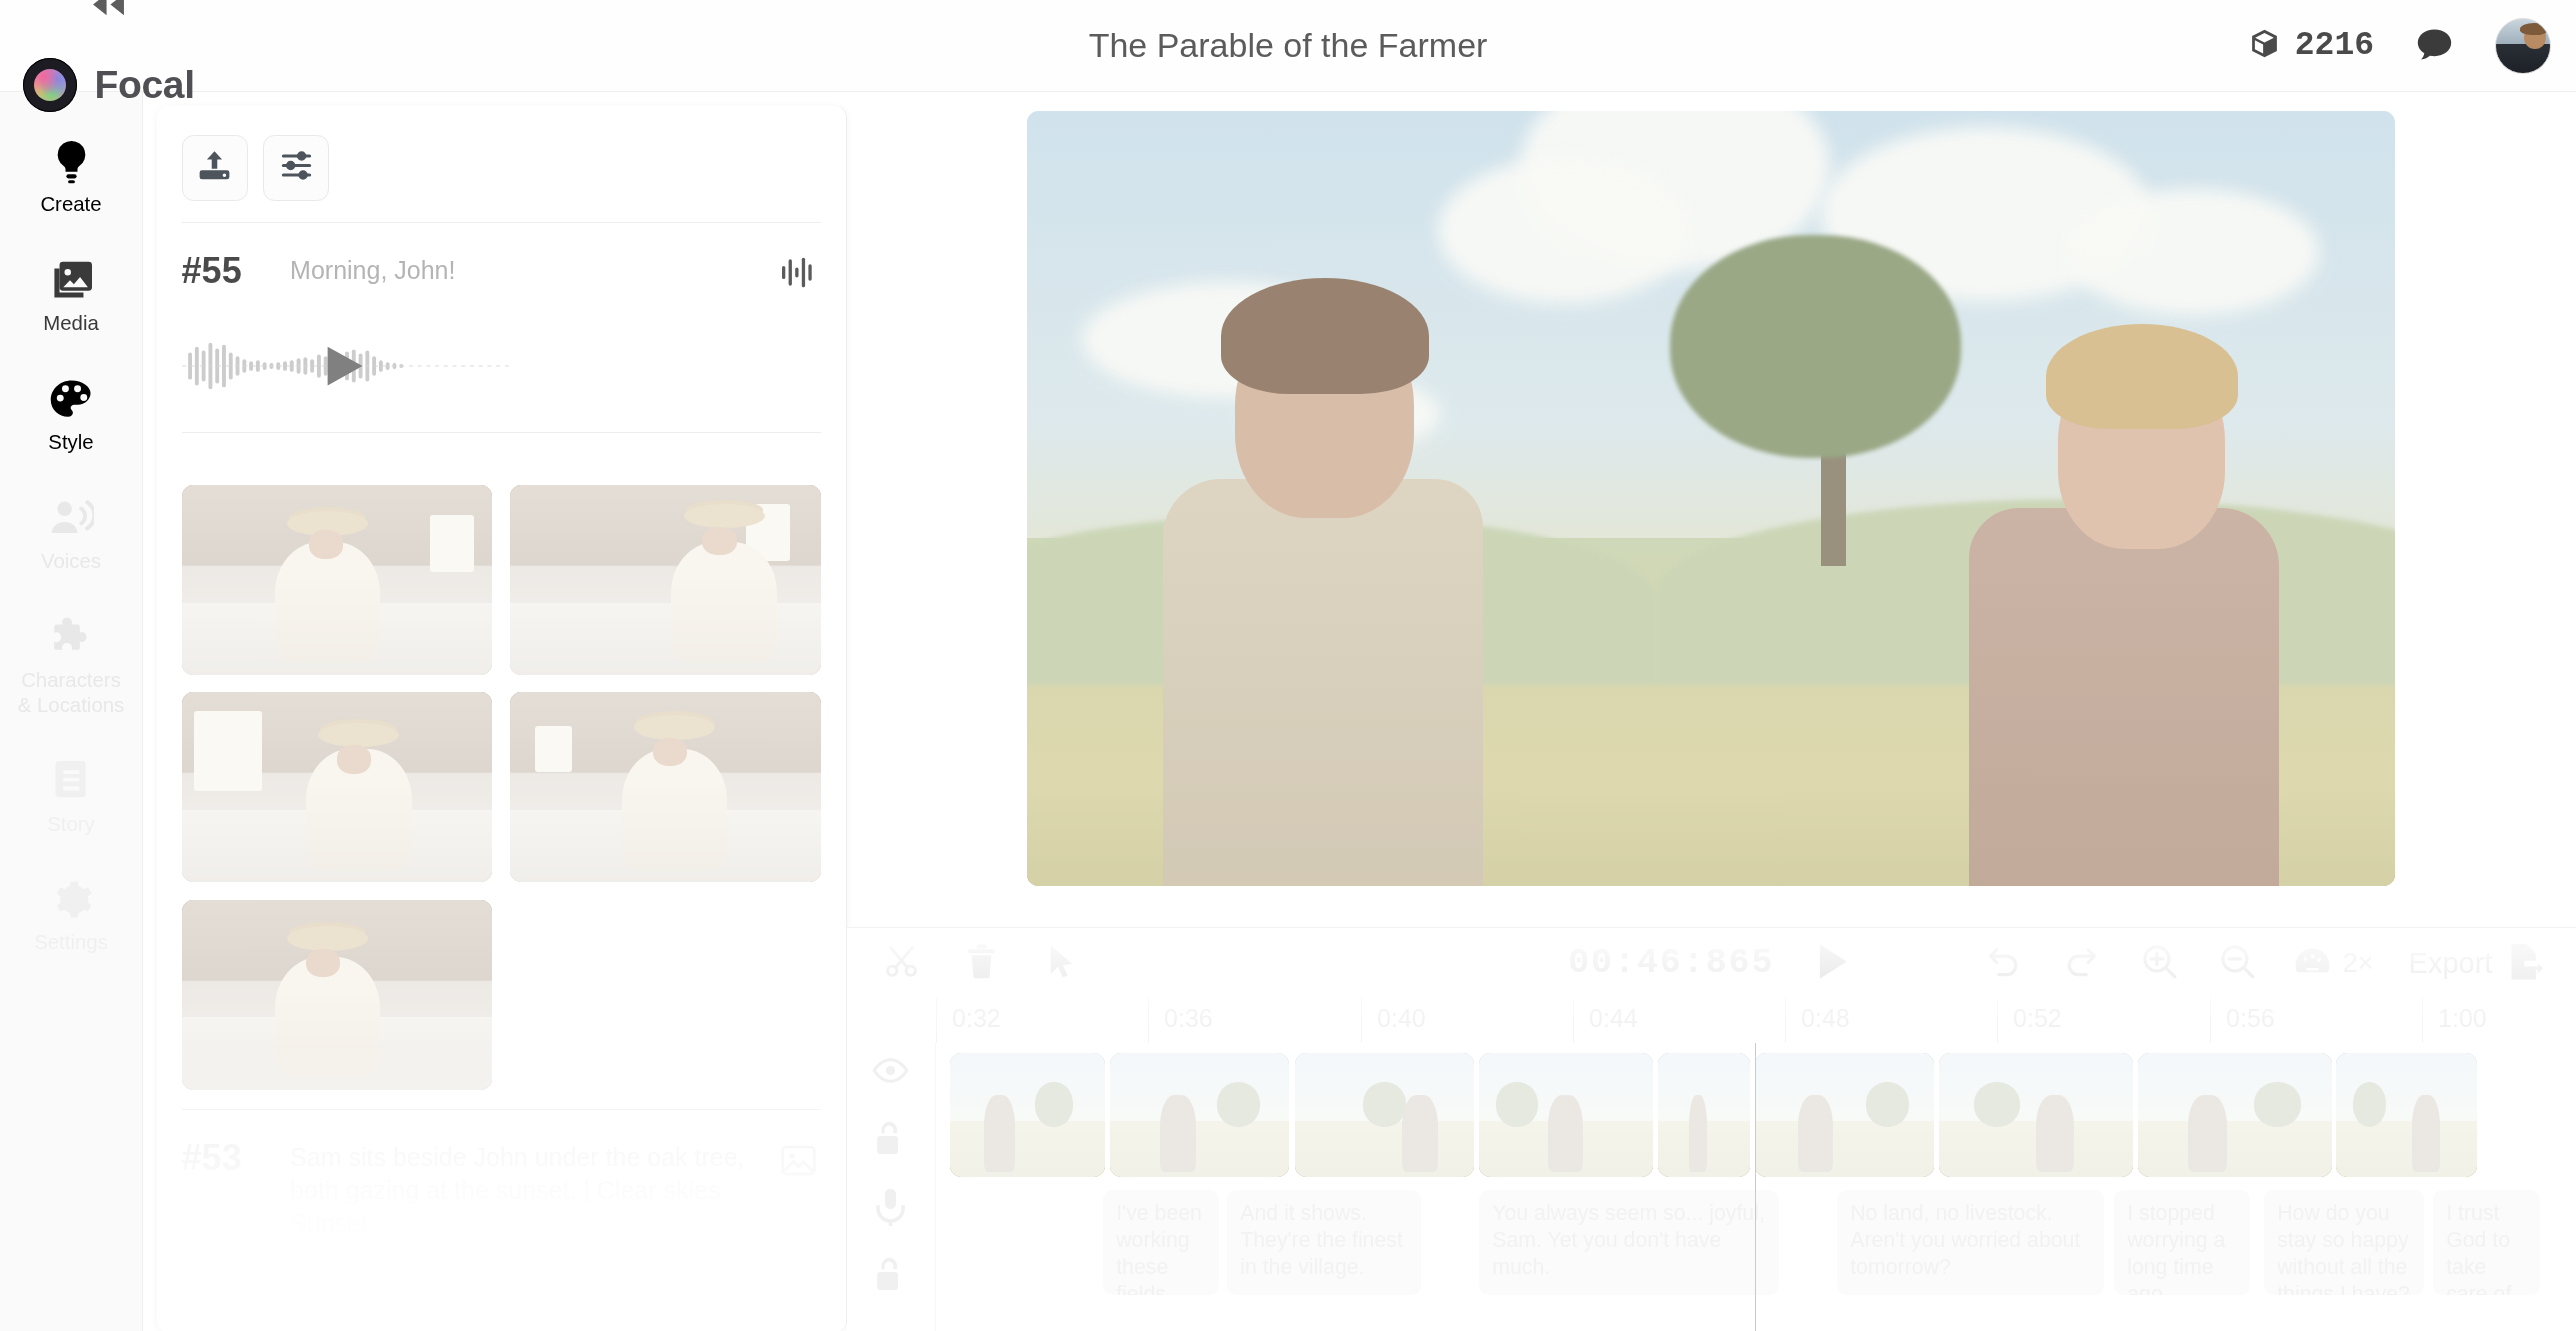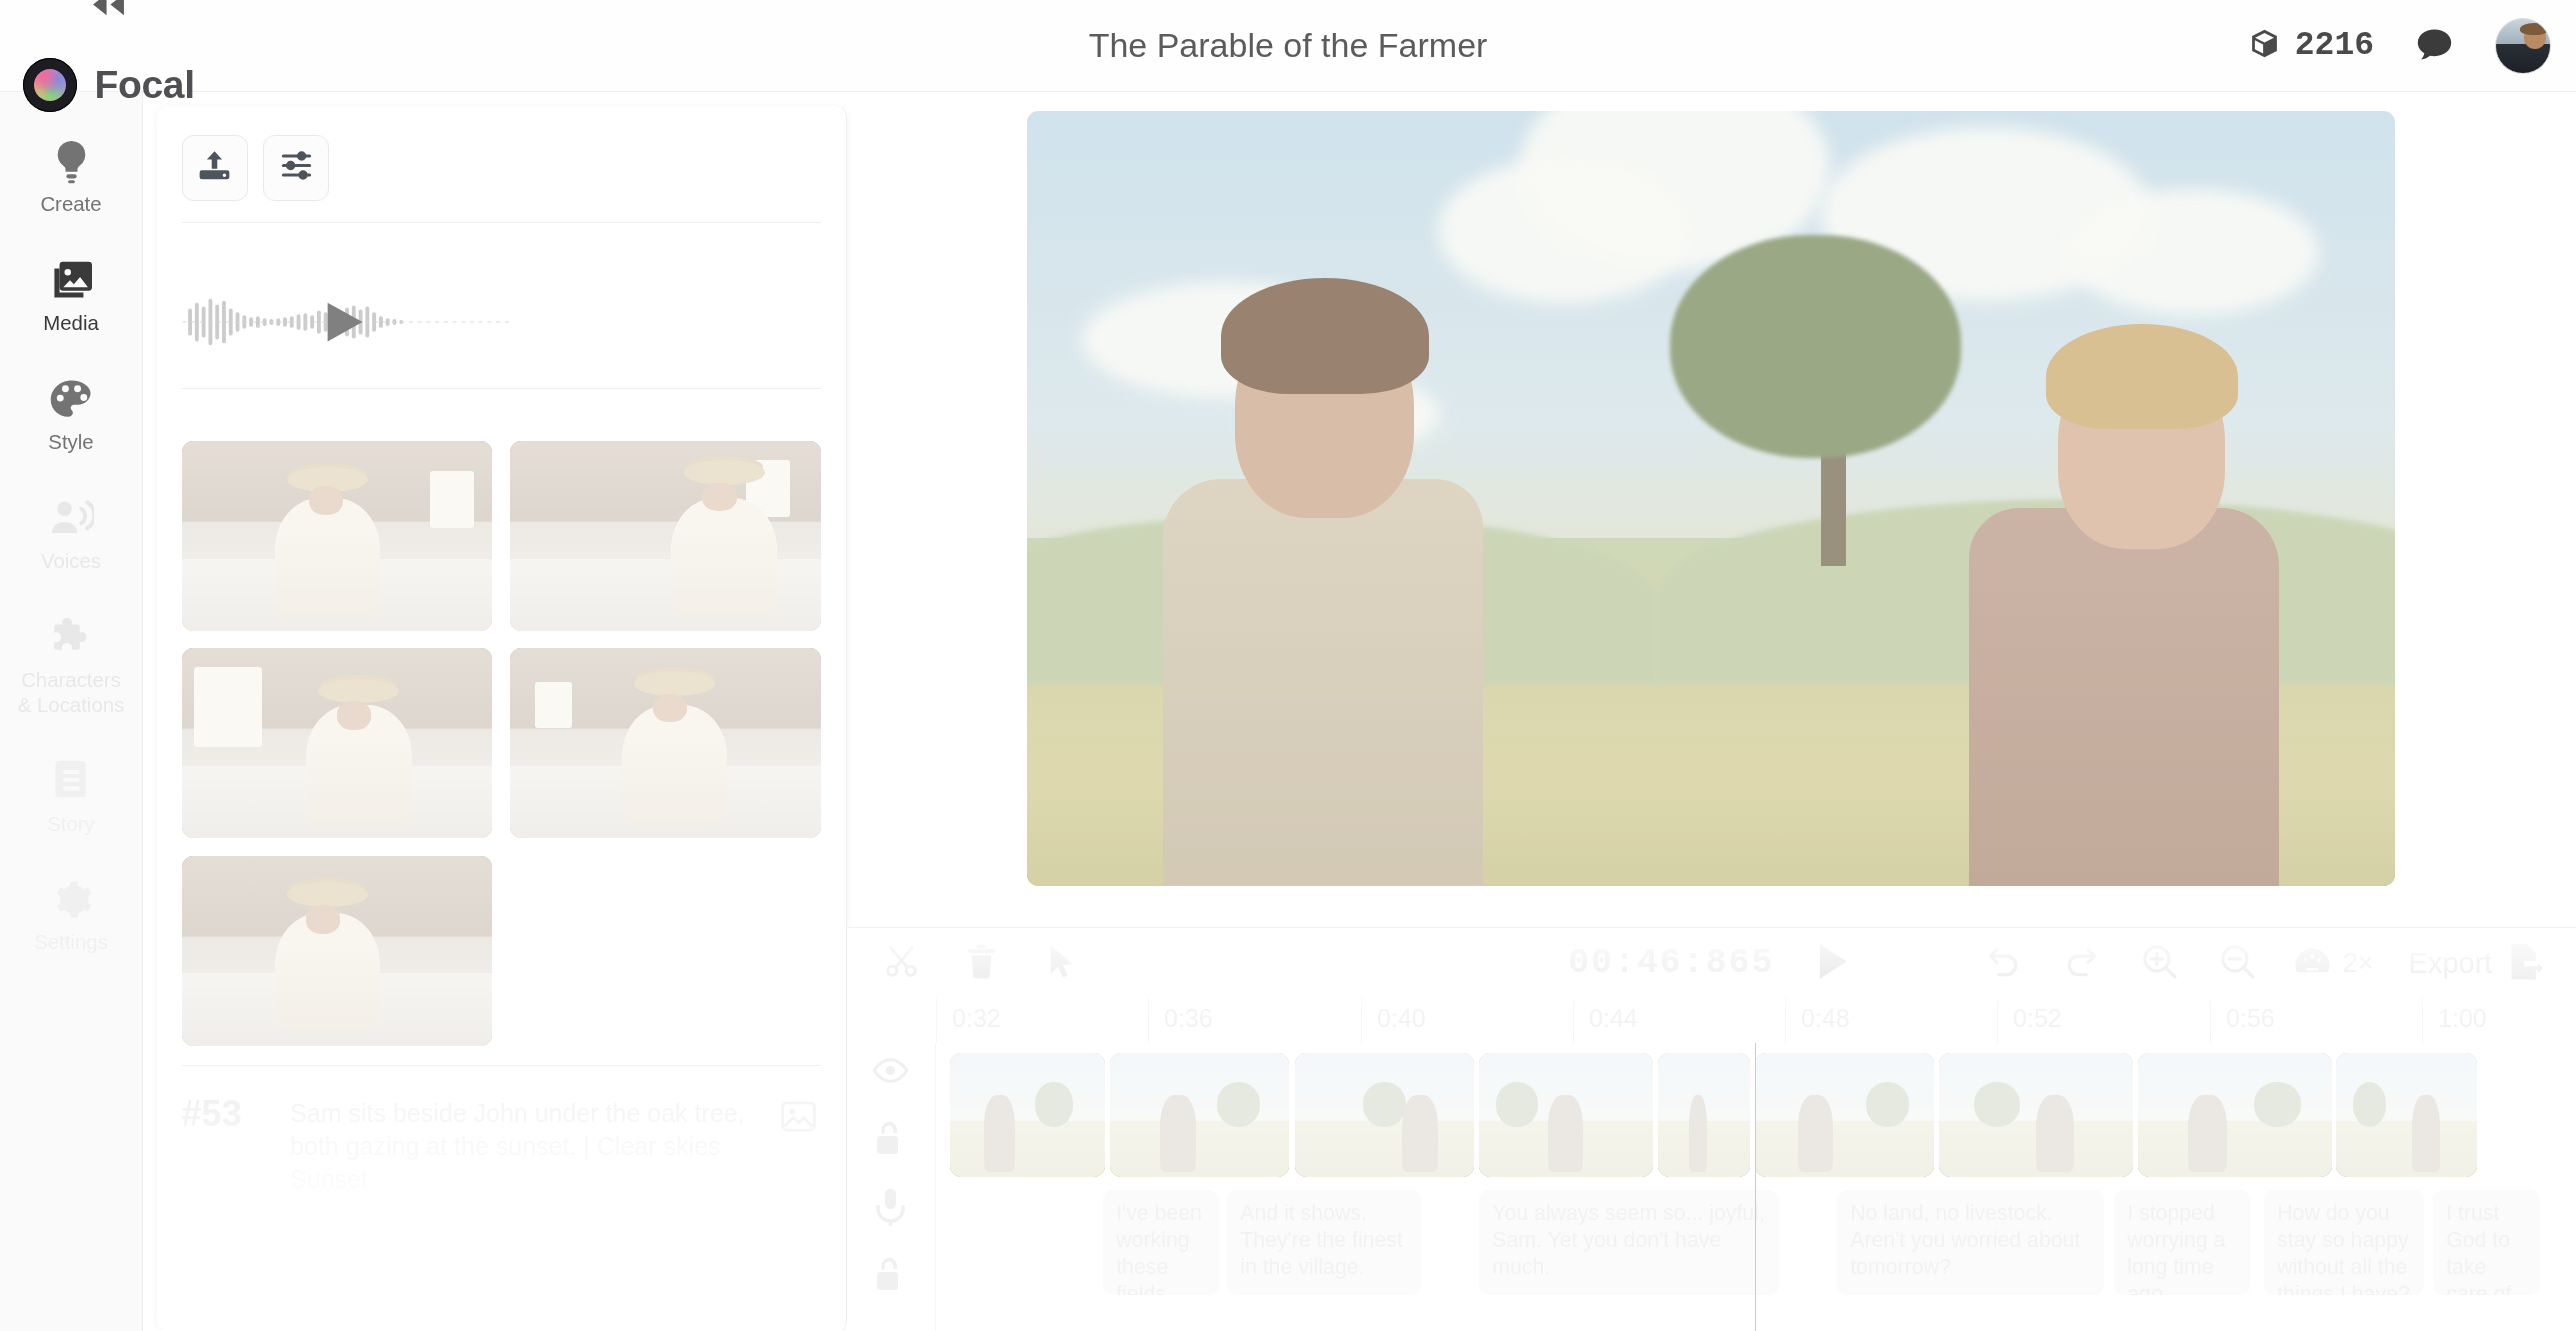--- a/index.html
+++ b/index.html
@@ -77,21 +77,21 @@
   }
   .rail-item {
     width: 122px; display: flex; flex-direction: column; align-items: center;
     gap: 8.7px; padding: 13.6px 3.9px; border-radius: 13.6px; cursor: pointer;
     color: #cfcfcf;
   }
   .rail-item .rail-ico { display:flex; align-items:center; justify-content:center; height: 45px; }
   .rail-label { font-size: 20.4px; text-align: center; line-height: 1.2; }
   .rail-item.active { color: #3a3a3a; }
   .rail-item.active .rail-label { font-weight: normal; }
-  .rail-item.dim  { color: #737373; }
+  .rail-item.dim  { color: #000000; }
   .rail-item.dimmer { color: #e8e8e8; }
   .rail-item.dimmest { color: #f0f0f0; }
 
   
   .panel {
     width: 690px; min-width: 690px; background: #ffffff;
     border-right: 1px solid #ededed;
     display: flex; flex-direction: column;
     margin: 13.6px 0 0 13.6px; border-radius: 11.6px;
     box-shadow: 0 1px 9.7px rgba(0,0,0,0.045);
@@ -365,20 +365,33 @@
               <line x1="3" y1="18.5" x2="21" y2="18.5"></line>
                 <circle cx="16.5" cy="18.5" r="2.2" fill="currentColor"></circle>
             </svg>
           </span>
         </div>
       </div>
 
       <div class="panel-divider"></div>
 
       <div class="shot">
+        <div class="shot-head">
+          <div class="shot-num">#55</div>
+          <div class="shot-desc">Morning, John!</div>
+          <div class="shot-type-ico">
+            <svg width="37" height="33" viewBox="0 0 22 20" fill="currentColor" aria-hidden="true">
+              <rect x="1" y="6" width="2" height="8" rx="1"></rect>
+              <rect x="5" y="2" width="2" height="16" rx="1"></rect>
+              <rect x="9" y="7" width="2" height="6" rx="1"></rect>
+              <rect x="13" y="1" width="2" height="18" rx="1"></rect>
+              <rect x="17" y="5" width="2" height="10" rx="1"></rect>
+            </svg>
+          </div>
+        </div>
         <div class="wave-row">
           <svg width="330" height="62" viewBox="0 0 340 64" aria-hidden="true">
             <g fill="#cccccc">
               <rect x="6" y="18" width="4" height="28" rx="2"></rect>
               <rect x="13" y="12" width="4" height="40" rx="2"></rect>
               <rect x="20" y="16" width="4" height="32" rx="2"></rect>
               <rect x="27" y="8" width="4" height="48" rx="2"></rect>
               <rect x="34" y="14" width="4" height="36" rx="2"></rect>
               <rect x="41" y="10" width="4" height="44" rx="2"></rect>
               <rect x="48" y="18" width="4" height="28" rx="2"></rect>

